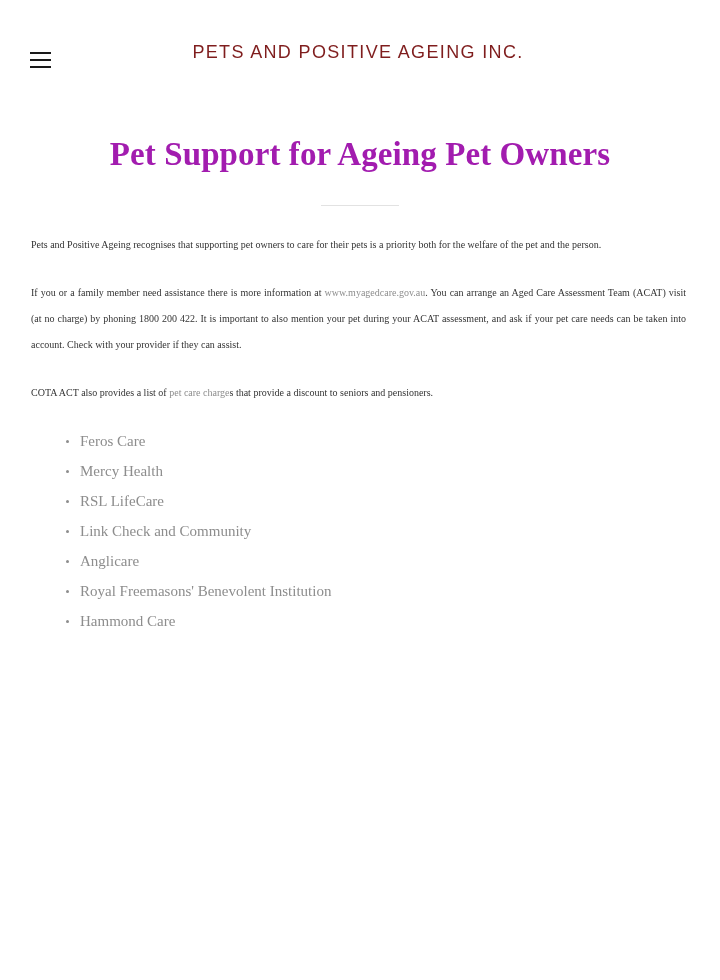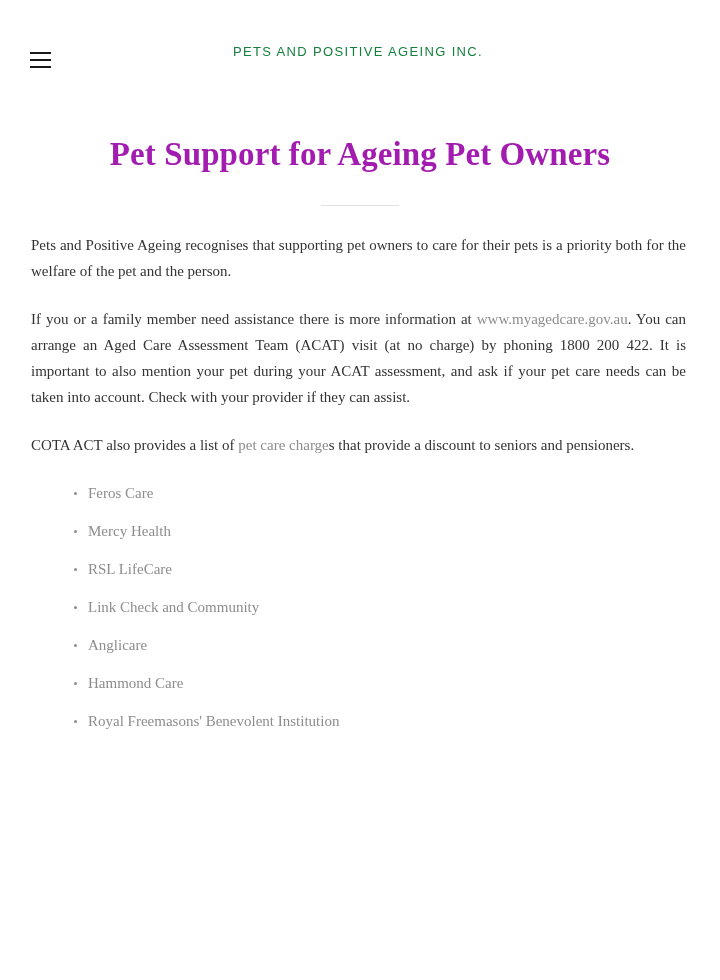--- a/index.html
+++ b/index.html
@@ -36,23 +36,23 @@
     width: 21px;
     height: 2px;
     background: #1a1a1a;
     margin-bottom: 5px;
   }
   .hamburger span:last-child { margin-bottom: 0; }
 
   .site-title {
     text-align: center;
     font-family: "Liberation Sans", "DejaVu Sans", sans-serif;
-    font-size: 13px;
+    font-size: 18px;
     letter-spacing: 1.35px;
-    color: #15803d;
+    color: #7f1d1d;
     text-transform: uppercase;
     font-weight: 400;
     line-height: 16px;
     margin: 0;
     padding-right: 4px;
   }
 
   
   .page-title {
     text-align: center;
@@ -73,21 +73,21 @@
     border-top: 1px solid #e2e2e2;
     margin: 31px auto 0 auto;
   }
 
   
   .content {
     margin: 0;
     padding: 0 34px 0 31px;
   }
   .content p {
-    font-size: 15px;
+    font-size: 10px;
     line-height: 26px;
     color: #333333;
     text-align: justify;
     margin: 0 0 22px 0;
   }
   .content p.first { margin-top: 26px; }
 
   .lead-in {
     font-size: 15px;
     line-height: 26px;
@@ -108,21 +108,21 @@
     list-style: none;
     margin: 0;
     padding: 0;
   }
   ul.provider-list li {
     position: relative;
     padding-left: 45px;
     font-size: 15px;
     line-height: 26px;
     color: #8d8d8d;
-    margin: 12px;
+    margin: 4px;
   }
   ul.provider-list li::before {
     content: "";
     position: absolute;
     left: 31px;
     top: 12px;
     width: 3px;
     height: 3px;
     background: #8d8d8d;
     border-radius: 50%;
@@ -151,17 +151,17 @@
 
   <p><span>COTA ACT also provides a list of </span><a class="inline-link">pet care charge</a><span>s that provide a discount to seniors and pensioners.</span></p>
 
 
   <ul class="provider-list">
     <li><a class="list-link">Feros Care</a></li>
     <li><a class="list-link">Mercy Health</a></li>
     <li><a class="list-link">RSL LifeCare</a></li>
     <li><a class="list-link">Link Check and Community</a></li>
     <li><a class="list-link">Anglicare</a></li>
+    <li><a class="list-link">Royal Freemasons' Benevolent Institution</a></li>
     <li><a class="list-link">Hammond Care</a></li>
-    <li><a class="list-link">Royal Freemasons' Benevolent Institution</a></li>
   </ul>
 
 </div>
 
 </body></html>

